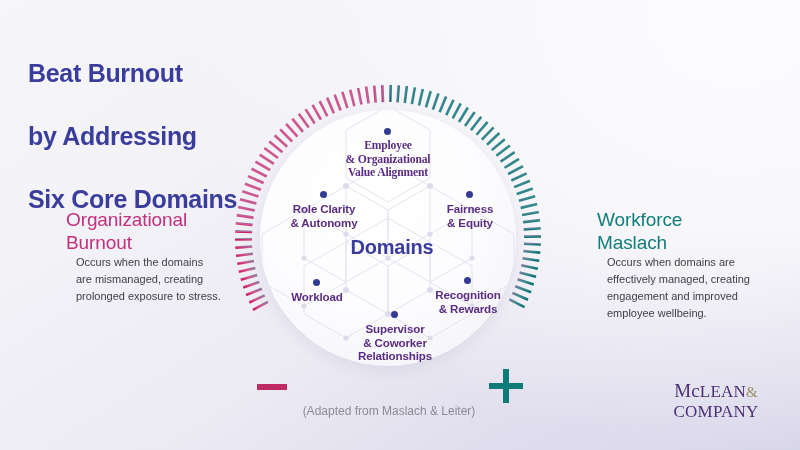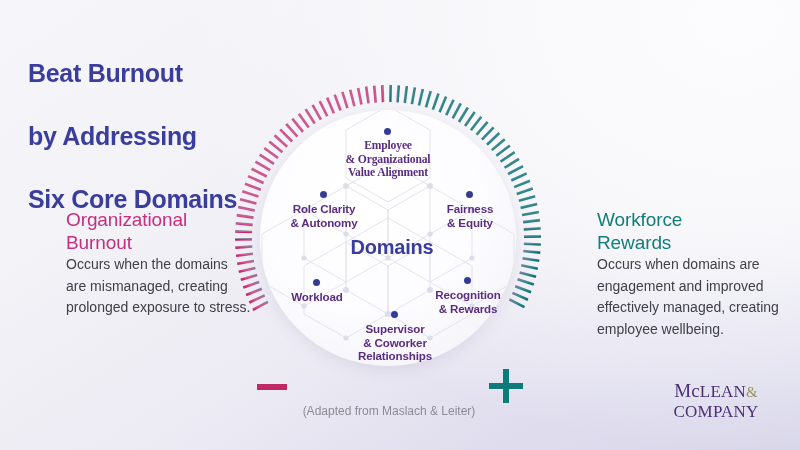--- a/index.html
+++ b/index.html
@@ -51,23 +51,24 @@
     font-weight: normal;
     line-height: 1.22;
     margin-bottom: 0;
     letter-spacing: -0.1px;
   }
   .side-head span { display: block; white-space: nowrap; }
   #side-left  .side-head { color: #c2307f; }
   #side-right .side-head { color: #127d7b; }
 
   .side-body {
-    font-size: 14px;
+    font-size: 11px;
     line-height: 1.53;
     color: #3f4048;
+    margin-left: 10px;
   }
   .side-body span { display: block; white-space: nowrap; }
 
   
   #dial {
     position: absolute;
     left: 228px;
     top: 78px;
     width: 320px;
     height: 320px;
@@ -387,26 +388,26 @@
     <div class="side-body">
       <span>Occurs when the domains</span>
       <span>are mismanaged, creating</span>
       <span>prolonged exposure to stress.</span>
     </div>
   </div>
 
   <div class="side" id="side-right">
     <div class="side-head">
       <span>Workforce</span>
-      <span>Rewards</span>
+      <span>Maslach</span>
     </div>
     <div class="side-body">
       <span>Occurs when domains are</span>
+      <span>effectively managed, creating</span>
       <span>engagement and improved</span>
-      <span>effectively managed, creating</span>
       <span>employee wellbeing.</span>
     </div>
   </div>
 
   <div id="minus-mark"></div>
   <div id="plus-mark">
     <div class="pv"></div>
     <div class="ph"></div>
   </div>
 

